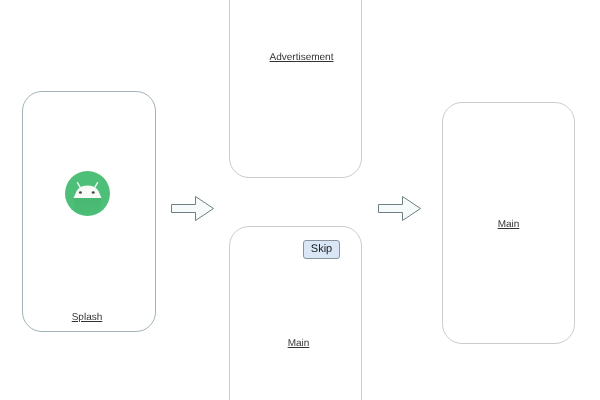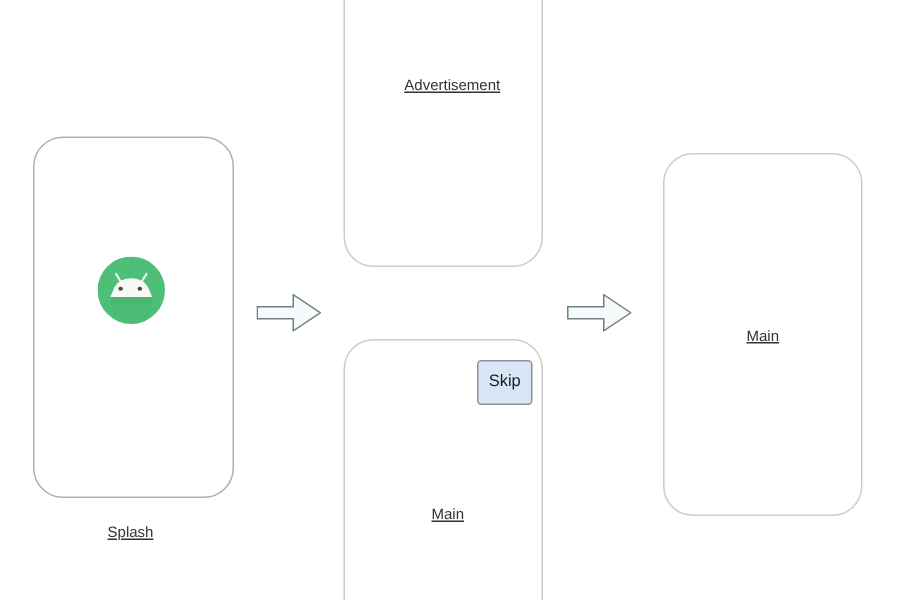--- a/index.html
+++ b/index.html
@@ -42,21 +42,20 @@
     top: 91px;
     width: 134px;
     height: 241px;
     border: 1px solid #a2b3b8;
     border-radius: 20px;
   }
   #splash-label {
     left: 20px;
     top: 312px;
     width: 134px;
-    margin-top: 38px;
   }
   
   #ad-screen {
     left: 229px;
     top: -60px;
     width: 133px;
     height: 238px;
     border: 1px solid #cccccc;
     border-radius: 20px;
   }
@@ -89,24 +88,24 @@
     border-radius: 20px;
   }
   #main-label {
     left: 442px;
     top: 219px;
     width: 133px;
   }
   
   #skip-button {
     position: absolute;
-    left: 318px;
+    left: 303px;
     top: 240px;
     width: 37px;
-    height: 30px;
+    height: 19px;
     box-sizing: border-box;
     background: #d8e6f6;
     border: 1px solid #8a929e;
     border-radius: 3px;
     font-size: 11px;
     color: #1a1a1a;
     display: flex;
     align-items: center;
     justify-content: center;
     padding: 0 0 1px 0;

